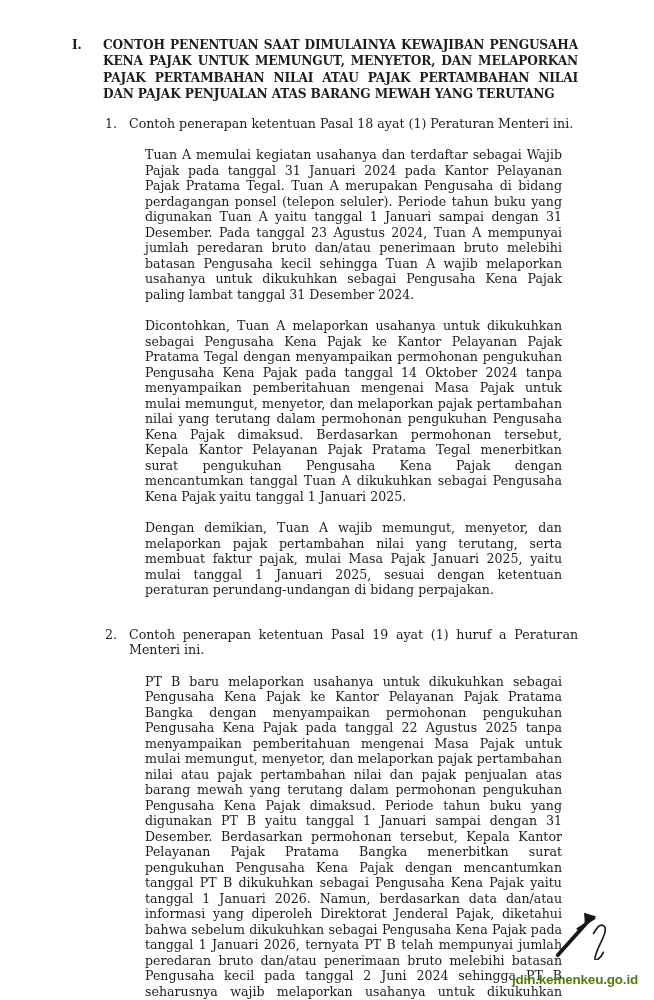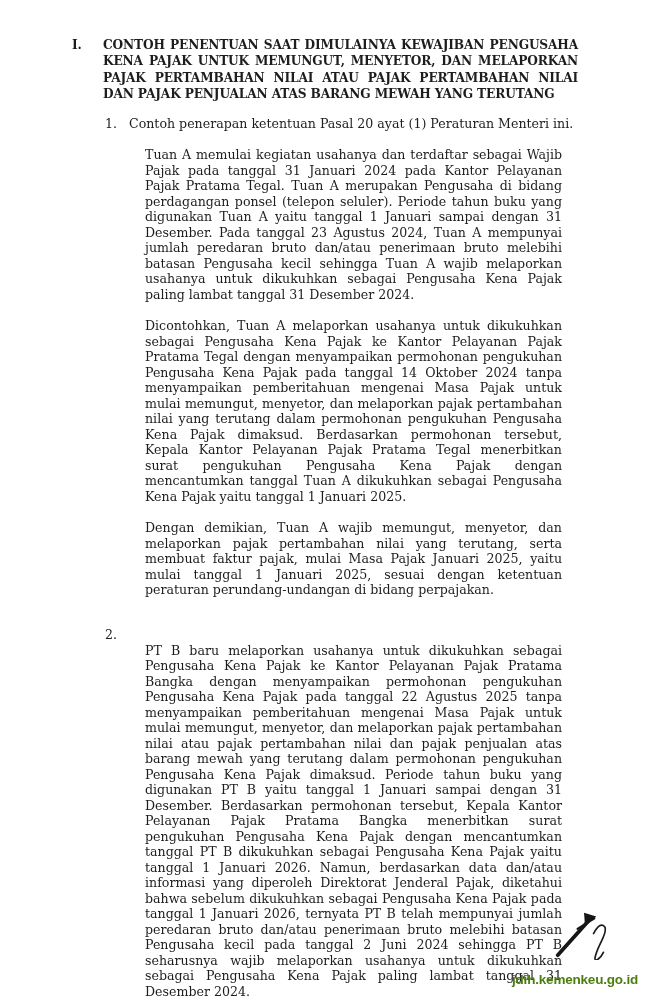--- a/index.html
+++ b/index.html
@@ -98,30 +98,31 @@
   <div class="section-head">
     <div class="section-numeral">I.</div>
     <div class="section-heading">CONTOH PENENTUAN SAAT DIMULAINYA KEWAJIBAN PENGUSAHA KENA PAJAK UNTUK MEMUNGUT, MENYETOR, DAN MELAPORKAN PAJAK PERTAMBAHAN NILAI ATAU PAJAK PERTAMBAHAN NILAI DAN PAJAK PENJUALAN ATAS BARANG MEWAH YANG TERUTANG</div>
   </div>
 
   <div class="items">
 
     <div class="item">
       <div class="item-number">1.</div>
       <div class="item-body">
-        <p class="item-title">Contoh penerapan ketentuan Pasal 20 ayat (1) Peraturan Menteri ini.</p>
+        <p class="item-title">Contoh penerapan ketentuan Pasal 18 ayat (1) Peraturan Menteri ini.</p>
         <p class="para">Tuan A memulai kegiatan usahanya dan terdaftar sebagai Wajib Pajak pada tanggal 31 Januari 2024 pada Kantor Pelayanan Pajak Pratama Tegal. Tuan A merupakan Pengusaha di bidang perdagangan ponsel (telepon seluler). Periode tahun buku yang digunakan Tuan A yaitu tanggal 1 Januari sampai dengan 31 Desember. Pada tanggal 23 Agustus 2024, Tuan A mempunyai jumlah peredaran bruto dan/atau penerimaan bruto melebihi batasan Pengusaha kecil sehingga Tuan A wajib melaporkan usahanya untuk dikukuhkan sebagai Pengusaha Kena Pajak paling lambat tanggal 31 Desember 2024.</p>
         <p class="para">Dicontohkan, Tuan A melaporkan usahanya untuk dikukuhkan sebagai Pengusaha Kena Pajak ke Kantor Pelayanan Pajak Pratama Tegal dengan menyampaikan permohonan pengukuhan Pengusaha Kena Pajak pada tanggal 14 Oktober 2024 tanpa menyampaikan pemberitahuan mengenai Masa Pajak untuk mulai memungut, menyetor, dan melaporkan pajak pertambahan nilai yang terutang dalam permohonan pengukuhan Pengusaha Kena Pajak dimaksud. Berdasarkan permohonan tersebut, Kepala Kantor Pelayanan Pajak Pratama Tegal menerbitkan surat pengukuhan Pengusaha Kena Pajak dengan mencantumkan tanggal Tuan A dikukuhkan sebagai Pengusaha Kena Pajak yaitu tanggal 1 Januari 2025.</p>
         <p class="para">Dengan demikian, Tuan A wajib memungut, menyetor, dan melaporkan pajak pertambahan nilai yang terutang, serta membuat faktur pajak, mulai Masa Pajak Januari 2025, yaitu mulai tanggal 1 Januari 2025, sesuai dengan ketentuan peraturan perundang-undangan di bidang perpajakan.</p>
       </div>
     </div>
 
     <div class="item">
       <div class="item-number">2.</div>
       <div class="item-body">
+        <p class="item-title">Contoh penerapan ketentuan Pasal 19 ayat (1) huruf a Peraturan Menteri ini.</p>
         <p class="para">PT B baru melaporkan usahanya untuk dikukuhkan sebagai Pengusaha Kena Pajak ke Kantor Pelayanan Pajak Pratama Bangka dengan menyampaikan permohonan pengukuhan Pengusaha Kena Pajak pada tanggal 22 Agustus 2025 tanpa menyampaikan pemberitahuan mengenai Masa Pajak untuk mulai memungut, menyetor, dan melaporkan pajak pertambahan nilai atau pajak pertambahan nilai dan pajak penjualan atas barang mewah yang terutang dalam permohonan pengukuhan Pengusaha Kena Pajak dimaksud. Periode tahun buku yang digunakan PT B yaitu tanggal 1 Januari sampai dengan 31 Desember. Berdasarkan permohonan tersebut, Kepala Kantor Pelayanan Pajak Pratama Bangka menerbitkan surat pengukuhan Pengusaha Kena Pajak dengan mencantumkan tanggal PT B dikukuhkan sebagai Pengusaha Kena Pajak yaitu tanggal 1 Januari 2026. Namun, berdasarkan data dan/atau informasi yang diperoleh Direktorat Jenderal Pajak, diketahui bahwa sebelum dikukuhkan sebagai Pengusaha Kena Pajak pada tanggal 1 Januari 2026, ternyata PT B telah mempunyai jumlah peredaran bruto dan/atau penerimaan bruto melebihi batasan Pengusaha kecil pada tanggal 2 Juni 2024 sehingga PT B seharusnya wajib melaporkan usahanya untuk dikukuhkan sebagai Pengusaha Kena Pajak paling lambat tanggal 31 Desember 2024.</p>
       </div>
     </div>
 
   </div>
 </div>
 
 <svg class="signature" viewBox="0 0 70 55" aria-hidden="true">
   <path d="M6 50 L40 12" stroke="#161616" stroke-width="4" fill="none" stroke-linecap="round"></path>
   <path d="M34 5 L47 9 L35 19 Z" fill="#161616"></path>

